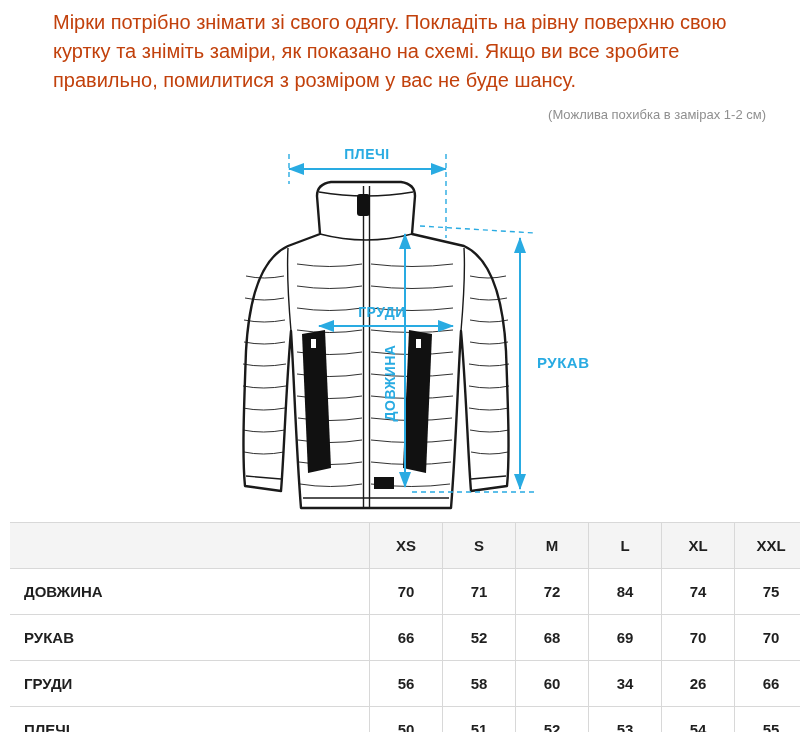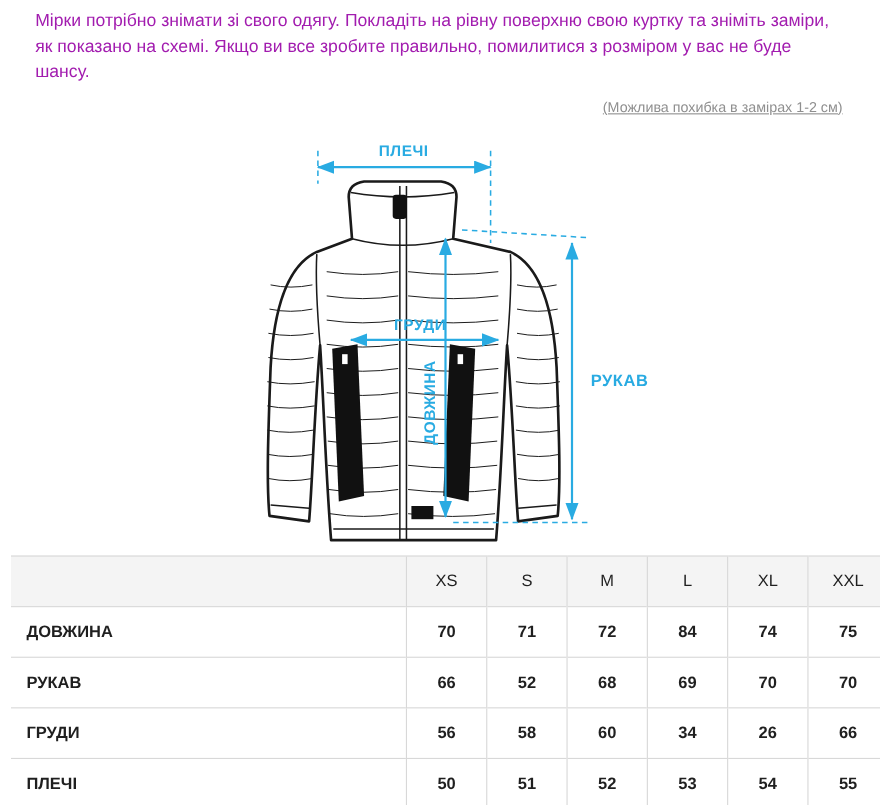--- a/index.html
+++ b/index.html
@@ -1,37 +1,37 @@
 <!DOCTYPE html>
 <html><head>
 <meta charset="utf-8">
 <style>
   html,body{margin:0;padding:0;}
   body{
     width:800px;height:732px;background:#ffffff;overflow:hidden;
     font-family:"Liberation Sans",sans-serif;color:#1f1f1f;
   }
   .intro{
-    margin:8px 36px 0 32px;
-    font-size:16px;line-height:1.45;color:#a21caf;
+    margin:8px 36px 0 53px;
+    font-size:20px;line-height:1.45;color:#c2410c;
   }
   .note{
     margin:12px 34px 0 34px;text-align:right;
-    font-size:13px;color:#8f8f8f;text-decoration:underline;
+    font-size:13px;color:#8f8f8f;
   }
   .diagram{display:block;margin-top:4px;}
   table.size-table{
     width:780px;margin:4px 10px 0 10px;border-collapse:collapse;
     font-size:15px;color:#1f1f1f;table-layout:fixed;
   }
   .size-table th,.size-table td{
     height:45px;text-align:center;border-top:1px solid #d8d8d8;
     padding:0;
   }
-  .size-table thead th{background:#f4f4f4;font-weight:400;}
+  .size-table thead th{background:#f4f4f4;font-weight:700;}
   .size-table .rowlabel{
     text-align:left;padding-left:14px;font-weight:700;width:345px;
   }
   .size-table .num{border-left:1px solid #d8d8d8;width:72px;}
   .size-table td.num{font-weight:700;}
   .size-table tbody tr:last-child td{border-bottom:1px solid #d8d8d8;}
 </style>
 </head>
 <body>
 

